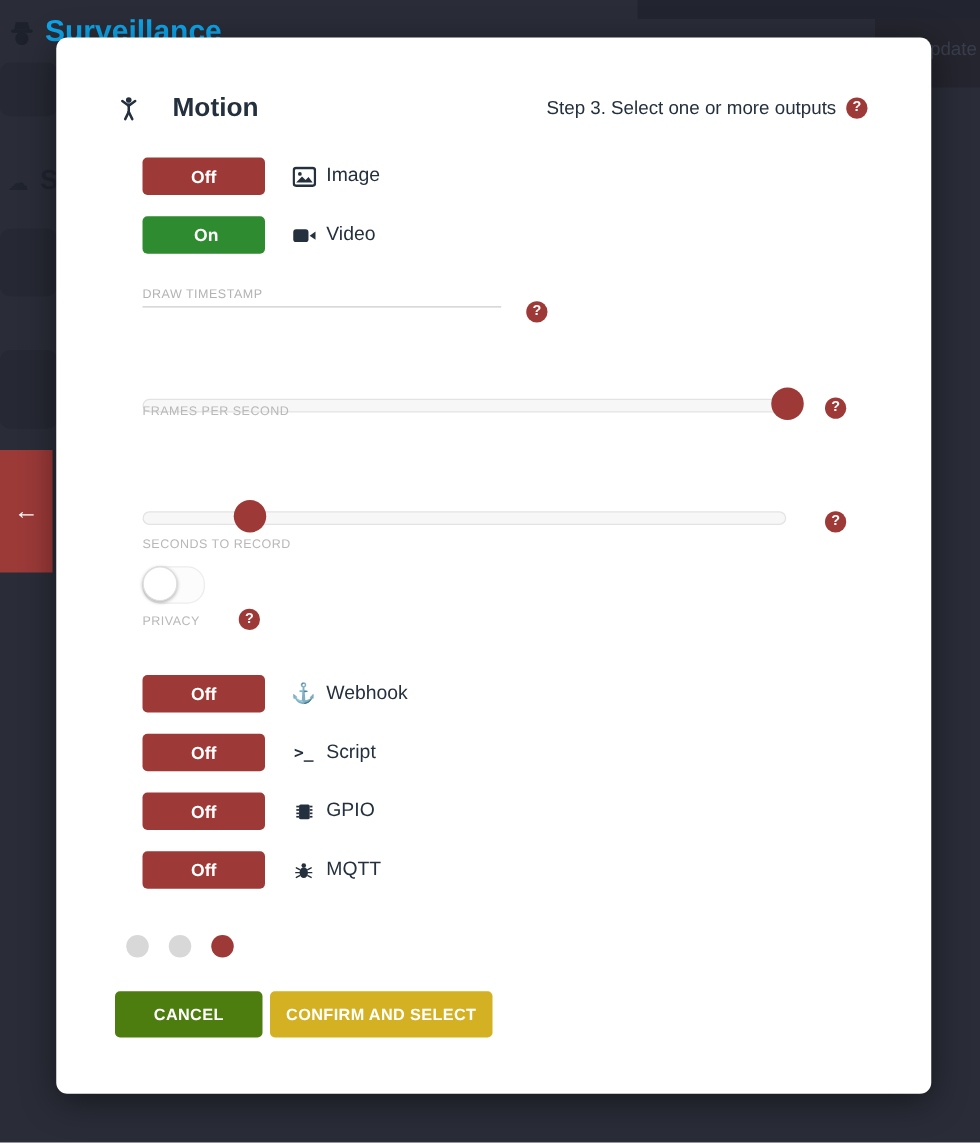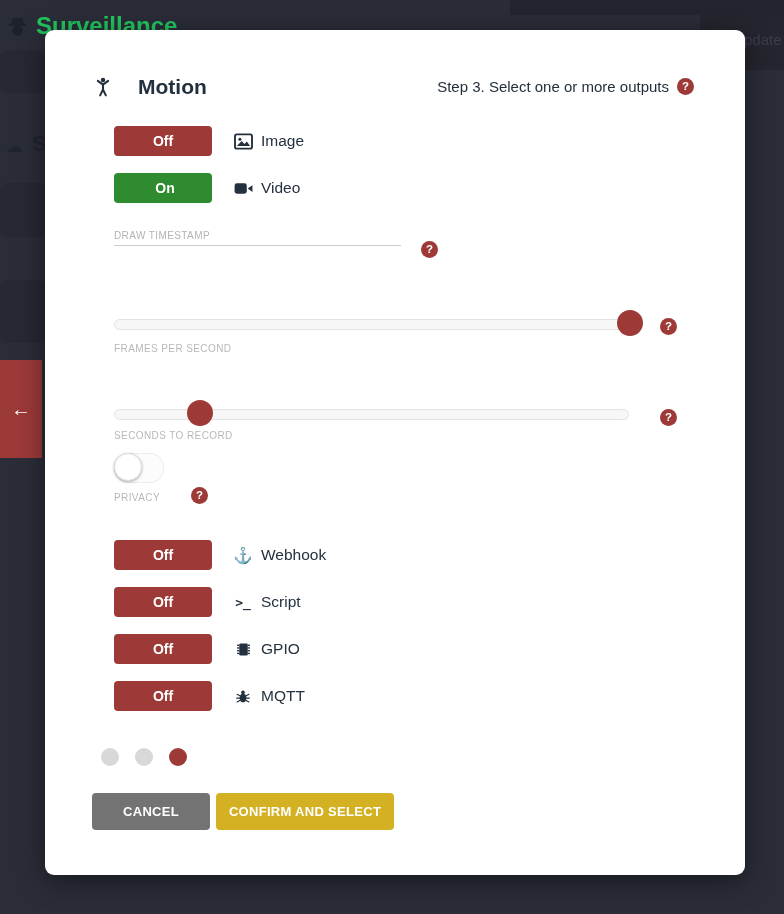--- a/index.html
+++ b/index.html
@@ -6,21 +6,21 @@
   body{
     width:784px;height:914px;position:relative;overflow:hidden;
     background:#2a2d38;
     font-family:"Liberation Sans", sans-serif;
   }
   
   .bg-topbar{position:absolute;left:510px;top:0;width:274px;height:15px;background:#222430;}
   .bg-update-panel{position:absolute;left:700px;top:15px;width:84px;height:55px;background:#25252f;}
   .bg-update-text{position:absolute;left:744px;top:31px;font-size:15px;color:#3a3e4c;text-align:right;}
   .bg-heading{position:absolute;left:6px;top:12px;display:flex;align-items:center;gap:7px;
-    color:#22c55e;font-size:24px;font-weight:bold;white-space:nowrap;}
+    color:#0ea5e9;font-size:24px;font-weight:bold;white-space:nowrap;}
   .bg-card{position:absolute;left:0;width:46px;background:#262833;border-radius:8px;}
   .bg-card1{top:50px;height:43px;}
   .bg-card2{top:183px;height:54px;}
   .bg-card3{top:280px;height:63px;}
   .bg-cloud{position:absolute;left:6px;top:136px;font-size:17px;color:#20242f;}
   .bg-nav-letter{position:absolute;left:32px;top:131px;font-size:22px;font-weight:bold;color:#20242f;}
   .bg-collapse{position:absolute;left:0;top:360px;width:42px;height:98px;background:#9c3a38;
     color:#fff;display:flex;align-items:center;justify-content:center;font-size:20px;font-weight:bold;cursor:pointer;}
   
   .modal{position:absolute;left:45px;top:30px;width:700px;height:845px;background:#ffffff;
@@ -49,38 +49,38 @@
   .ts-value{font-size:15px;color:#535353;line-height:17px;}
   .ts-label{font-size:10px;color:#b3b3b3;letter-spacing:.4px;margin-top:4px;}
   .help-ts{position:absolute;left:376px;top:211px;}
   
   .track{position:absolute;left:69px;width:513px;height:9px;background:#f7f7f7;
     border:1px solid #e3e3e3;border-radius:6px;cursor:pointer;}
   .track1{top:289px;} .track2{top:379px;}
   .handle{position:absolute;width:26px;height:26px;border-radius:50%;background:#9d3a37;
     top:-10px;cursor:grab;}
   .small-label{position:absolute;left:69px;font-size:10px;color:#b8b8b8;letter-spacing:.4px;}
-  .lbl-fps{top:313px;} .lbl-rec{top:400px;} .lbl-priv{top:462px;}
+  .lbl-fps{top:294px;} .lbl-rec{top:400px;} .lbl-priv{top:462px;}
   .help-s1{position:absolute;left:615px;top:288px;}
   .help-s2{position:absolute;left:615px;top:379px;}
   .help-priv{position:absolute;left:146px;top:457px;}
   
   .toggle{position:absolute;left:69px;top:423px;width:48px;height:28px;border-radius:14px;
     background:#fcfcfc;border:1px solid #ececec;cursor:pointer;}
   .knob{position:absolute;left:-1px;top:-1px;width:28px;height:28px;border-radius:50%;
     background:#fff;border:1px solid #dddddd;box-sizing:border-box;
     box-shadow:0 1px 3px rgba(0,0,0,.3);}
   
   .dot{position:absolute;top:718px;width:18px;height:18px;border-radius:50%;background:#d8d8d8;cursor:pointer;}
   .dot1{left:56px;} .dot2{left:90px;} .dot3{left:124px;background:#9d3a37;}
   
   .action-btn{position:absolute;top:763px;height:37px;border:none;border-radius:4px;color:#fff;
     font-size:13px;font-weight:bold;letter-spacing:.3px;cursor:pointer;
     font-family:"Liberation Sans",sans-serif;}
-  .cancel{left:47px;width:118px;background:#737373;}
+  .cancel{left:47px;width:118px;background:#4d7c0f;}
   .confirm{left:171px;width:178px;background:#d4b122;}
 </style>
 </head>
 <body>
 
 <div class="bg-topbar"></div>
 <div class="bg-update-panel"></div>
 <div class="bg-update-text">pdate</div>
 
 <div class="bg-heading">

